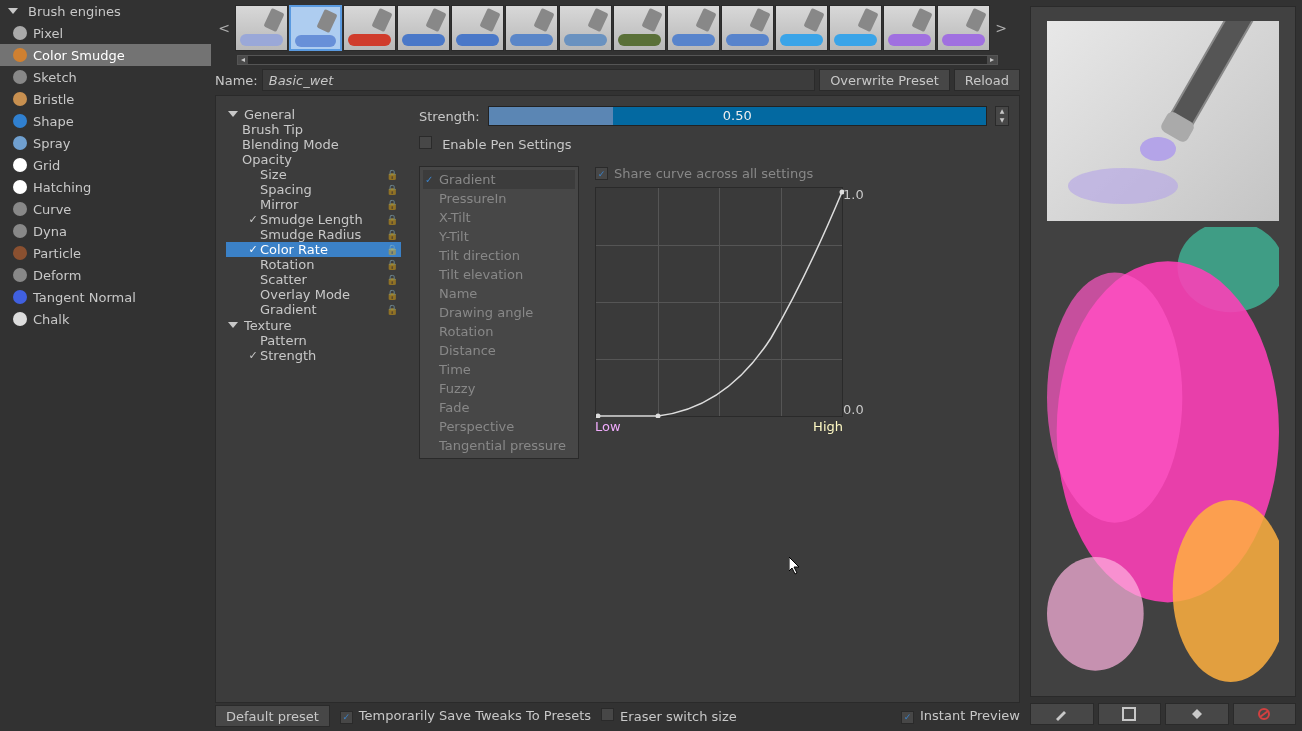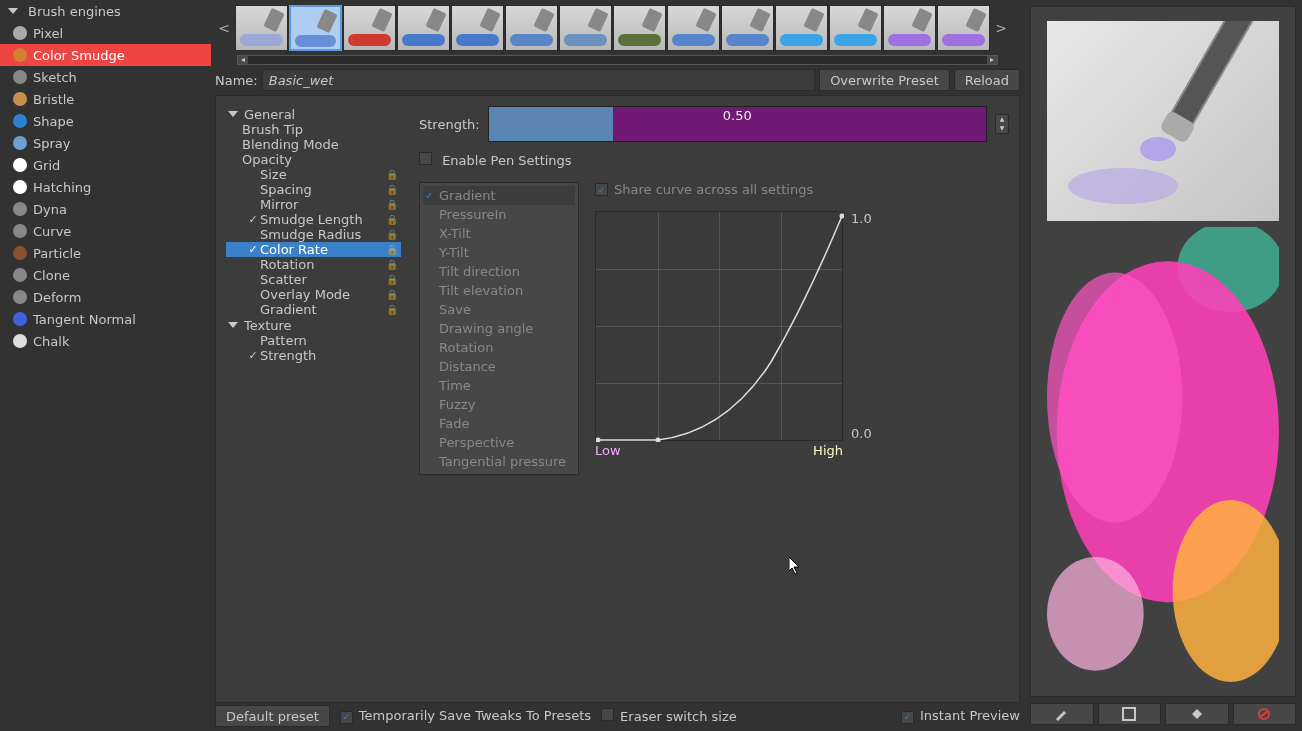--- a/index.html
+++ b/index.html
@@ -1,21 +1,21 @@
 <!DOCTYPE html>
 <html><head>
 <meta charset="utf-8">
 <style>
 *{box-sizing:border-box;margin:0;padding:0;font-family:"DejaVu Sans","Liberation Sans",sans-serif;font-size:13px;color:#c8c8c8;user-select:none}
 body{background:#323232;width:1302px;height:731px;overflow:hidden;display:flex}
 .sidebar{width:211px;background:#323232;display:flex;flex-direction:column}
 .sidebar-header{display:flex;align-items:center;height:22px;padding-left:8px;gap:10px}
 .triangle{width:0;height:0;border-left:5px solid transparent;border-right:5px solid transparent;border-top:6px solid #c8c8c8}
 .engine-row{display:flex;align-items:center;height:22px;padding-left:10px;gap:4px}
-.engine-row.sel{background:#ef4444}
+.engine-row.sel{background:#737373}
 .engine-row.sel span{color:#fff}
 .engine-icon{width:19px;height:19px;display:flex;align-items:center;justify-content:center}
 .main{flex:1;display:flex;flex-direction:column;padding:0 4px;min-width:0}
 .presets-strip{display:flex;align-items:center;height:55px;gap:2px}
 .nav-arrow{width:18px;color:#b0b0b0;text-align:center;font-size:14px;cursor:pointer}
 .preset-thumbs{display:flex;gap:1px}
 .thumb{width:53px;height:46px;background:linear-gradient(#d8d8d8,#b8b8b8);border:1px solid #2a2a2a;position:relative;overflow:hidden}
 .thumb.sel{border:2px solid #5a9ae0;background:#aecdf0}
 .thumb .stroke{position:absolute;left:4px;right:4px;top:28px;height:12px;border-radius:6px}
 .thumb .tip{position:absolute;right:6px;top:4px;width:14px;height:20px;background:#888;transform:rotate(25deg);border-radius:2px}
@@ -30,36 +30,36 @@
 .tree-head{display:flex;align-items:center;height:16px;gap:6px;padding-left:2px}
 .tree-row{display:flex;align-items:center;height:15px;padding-left:2px;position:relative}
 .tree-row .chk{width:14px;text-align:center;font-size:11px}
 .tree-row .pad{width:14px}
 .tree-row .lock{position:absolute;right:2px;font-size:10px;opacity:.5}
 .tree-row.sel{background:#3b81c7}
 .tree-row.sel span{color:#fff}
 .tree-row.sub{padding-left:20px}
 .detail{flex:1;display:flex;flex-direction:column;gap:10px}
 .strength-row{display:flex;align-items:center;gap:8px}
-.slider{flex:1;height:36px;background:#701a75;border:1px solid #222;position:relative}
+.slider{flex:1;height:20px;background:#0369a1;border:1px solid #222;position:relative}
 .slider .fill{position:absolute;left:0;top:0;bottom:0;width:25%;background:#5b86b4}
 .slider .val{position:absolute;width:100%;text-align:center;line-height:18px;color:#eee}
 .spin{width:14px;height:20px;background:#474747;border:1px solid #2a2a2a;display:flex;flex-direction:column}
 .spin div{flex:1;font-size:6px;text-align:center;line-height:8px}
 .chkbox{width:13px;height:13px;background:#474747;border:1px solid #2a2a2a;display:inline-flex;align-items:center;justify-content:center;font-size:9px;margin-right:6px}
 .chkbox.on::after{content:"✓";color:#3b81c7}
 .pen-panel{display:flex;gap:16px;margin-top:4px}
 .sensor-list{width:160px;background:#474747;border:1px solid #2a2a2a;padding:3px}
 .sensor-row{display:flex;align-items:center;height:19px;padding-left:2px}
 .sensor-row.sel{background:#3c3c3c}
 .sensor-row span{color:#888}
 .sensor-row .schk{width:14px;font-size:10px;color:#3b81c7}
 .curve-area{display:flex;flex-direction:column}
-.curve-top{display:flex;align-items:center;margin-bottom:14px}
-.curve-wrap{display:flex;gap:8px}
+.curve-top{display:flex;align-items:center;margin-bottom:6px}
+.curve-wrap{display:flex;}
 .curve{width:248px;height:230px;background:#3a3a3a;border:1px solid #2a2a2a;position:relative}
 .curve .grid-v{position:absolute;top:0;bottom:0;width:1px;background:#555}
 .curve .grid-h{position:absolute;left:0;right:0;height:1px;background:#555}
 .ylabels{width:34px;display:flex;flex-direction:column;justify-content:space-between}
 .xlabels{display:flex;justify-content:space-between;width:248px;margin-top:2px}
 .bottom-bar{display:flex;align-items:center;height:28px;gap:10px;padding:0 0 2px}
 .spacer{flex:1}
 .preview{width:278px;background:#323232;padding:6px;display:flex;flex-direction:column;gap:6px}
 .preview-canvas{flex:1;background:#414141;border:1px solid #2a2a2a;padding:14px 16px;display:flex;flex-direction:column;gap:6px}
 .brush-prev{height:200px;background:linear-gradient(135deg,#e8e8e8,#c4c4c4);position:relative;overflow:hidden}
@@ -140,45 +140,37 @@
           </svg>
         </span>
         <span>Hatching</span>
       </div>
       <div class="engine-row">
         <span class="engine-icon">
           <svg width="18" height="18">
             <circle cx="9" cy="9" r="7" fill="#888"></circle>
           </svg>
         </span>
+        <span>Curve</span>
+      </div>
+      <div class="engine-row">
+        <span class="engine-icon">
+          <svg width="18" height="18">
+            <circle cx="9" cy="9" r="7" fill="#888"></circle>
+          </svg>
+        </span>
         <span>Dyna</span>
       </div>
       <div class="engine-row">
         <span class="engine-icon">
           <svg width="18" height="18">
-            <circle cx="9" cy="9" r="7" fill="#888"></circle>
-          </svg>
-        </span>
-        <span>Curve</span>
-      </div>
-      <div class="engine-row">
-        <span class="engine-icon">
-          <svg width="18" height="18">
             <circle cx="9" cy="9" r="7" fill="#8a5030"></circle>
           </svg>
         </span>
         <span>Particle</span>
-      </div>
-      <div class="engine-row">
-        <span class="engine-icon">
-          <svg width="18" height="18">
-            <circle cx="9" cy="9" r="7" fill="#888"></circle>
-          </svg>
-        </span>
-        <span>Clone</span>
       </div>
       <div class="engine-row">
         <span class="engine-icon">
           <svg width="18" height="18">
             <circle cx="9" cy="9" r="7" fill="#888"></circle>
           </svg>
         </span>
         <span>Deform</span>
       </div>
       <div class="engine-row">
@@ -399,21 +391,21 @@
             <div class="sensor-row">
               <span class="schk"></span>
               <span>Tilt direction</span>
             </div>
             <div class="sensor-row">
               <span class="schk"></span>
               <span>Tilt elevation</span>
             </div>
             <div class="sensor-row">
               <span class="schk"></span>
-              <span>Save</span>
+              <span>Name</span>
             </div>
             <div class="sensor-row">
               <span class="schk"></span>
               <span>Drawing angle</span>
             </div>
             <div class="sensor-row">
               <span class="schk"></span>
               <span>Rotation</span>
             </div>
             <div class="sensor-row">

